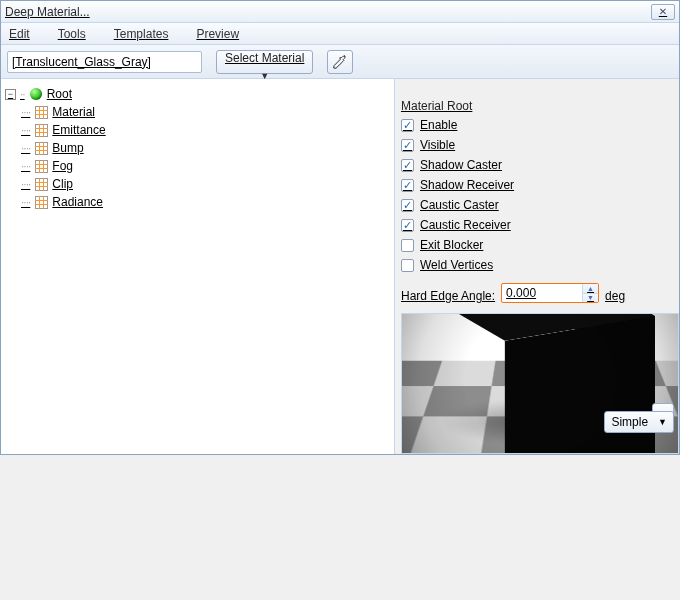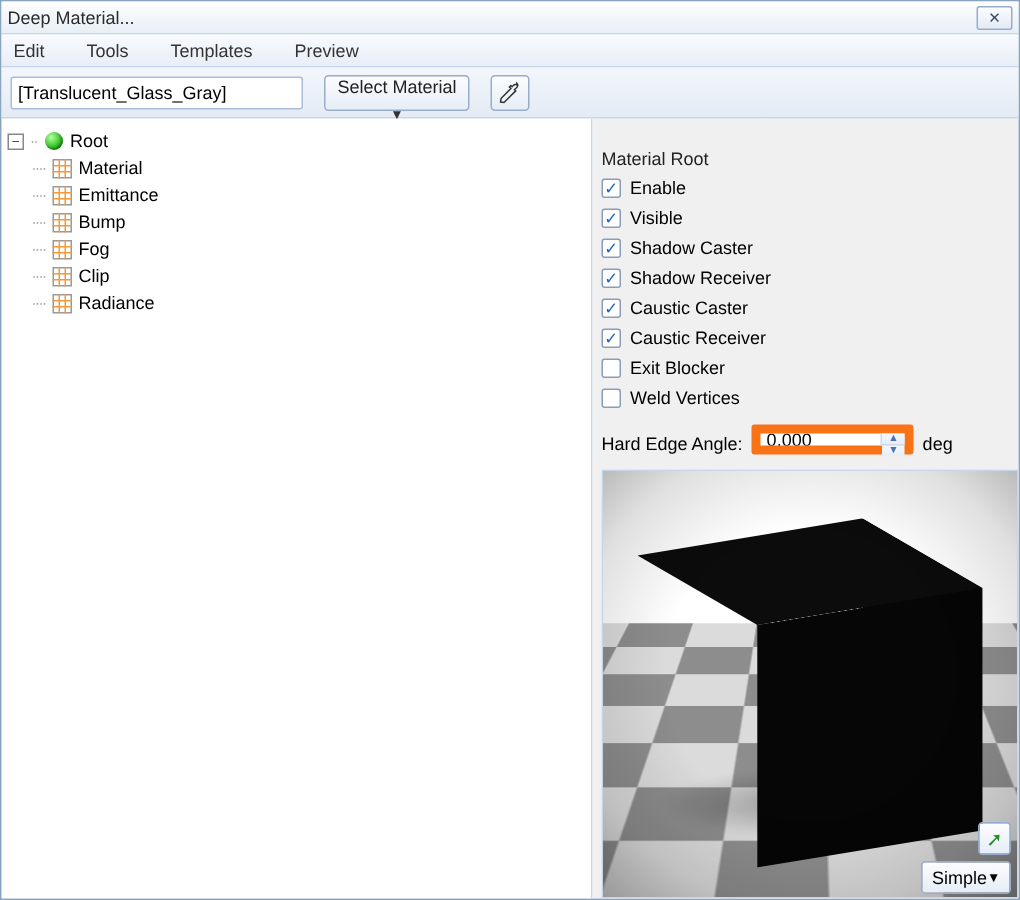--- a/index.html
+++ b/index.html
@@ -5,21 +5,21 @@
   * { box-sizing: border-box; }
   html, body {
     margin: 0; padding: 0;
     width: 680px; height: 600px;
     font-family: "Segoe UI", Tahoma, Arial, sans-serif;
     font-size: 12px;
     background: #f0f0f0;
     color: #000;
     overflow: hidden;
   }
-  .window { width: 680px; height: 600px; display: flex; flex-direction: column; border: 1px solid #8aa3c0;}
+  .window { width: 680px; height: 455px; display: flex; flex-direction: column; border: 1px solid #8aa3c0; text-decoration: underline;}
   .titlebar {
     height: 22px;
     background: linear-gradient(to bottom, #fefefe, #e7eff7);
     border-bottom: 1px solid #c6d7ec;
     display: flex; align-items: center; justify-content: space-between;
     padding: 0 4px; font-size: 12px; color: #2b2b2b;
   }
   .titlebar .btns { display: flex; gap: 2px; }
   .tbtn {
     width: 24px; height: 16px;
@@ -96,21 +96,21 @@
   }
   .section-title { padding:4px 6px 2px 6px; color:#222;margin-top:16px; }
   .props { padding:0 6px 4px 6px; }
   .check-row { height:20px; display:flex; align-items:center; gap:6px;}
   .chk {
     width:13px;height:13px;border:1px solid #8a9cb8;background:#fff;border-radius:2px;
     display:inline-flex;align-items:center;justify-content:center;font-size:11px;color:#2166b1;
   }
   .field-row { display:flex; align-items:flex-end; gap:6px; margin-top:4px;}
   .numbox {
-    display:flex;border:6px solid #f97316;background:#fff;height:20px;border-radius:2px;
+    display:flex;border:1px solid #f97316;background:#fff;height:20px;border-radius:2px;
   }
   .numbox input {
     width:80px;border:none;outline:none;padding:0 4px;font-family:inherit;font-size:12px;background:transparent;
   }
   .spinner { width:16px;border-left:1px solid #cfd9e8;display:flex;flex-direction:column;}
   .spinner div {
     flex:1;display:flex;align-items:center;justify-content:center;font-size:7px;color:#4a72ad;
     background:linear-gradient(#f4f8fd,#e6eef8);
   }
   .spinner div:first-child{border-bottom:1px solid #cfd9e8;}
@@ -150,24 +150,24 @@
     background: radial-gradient(ellipse at center, rgba(0,0,0,.35), rgba(0,0,0,0) 70%);
     filter: blur(2px);
   }
   .preview-corner {
     position:absolute; right:4px; bottom:28px;
     width:22px;height:22px;border:1px solid #9aaccb;border-radius:3px;
     background:linear-gradient(#fbfdff,#e6edf6);
     display:flex;align-items:center;justify-content:center;font-size:13px;color:#2a8a2a;
   }
   .preview-mode {
-    position:absolute; right:4px; bottom:2px;
+    position:absolute; right:4px; bottom:20px;
     height:22px;border:1px solid #9aaccb;border-radius:3px;
     background:linear-gradient(#fbfdff,#e6edf6);
-    display:flex;align-items:center;padding:0 6px;font-size:12px;
+    display:flex;align-items:center;gap:10px;padding:0 6px;font-size:12px;
   }
 </style>
 </head>
 <body>
 
 <div class="window">
 
   <div class="titlebar">
     <span>Deep Material...</span>
     <div class="btns">

